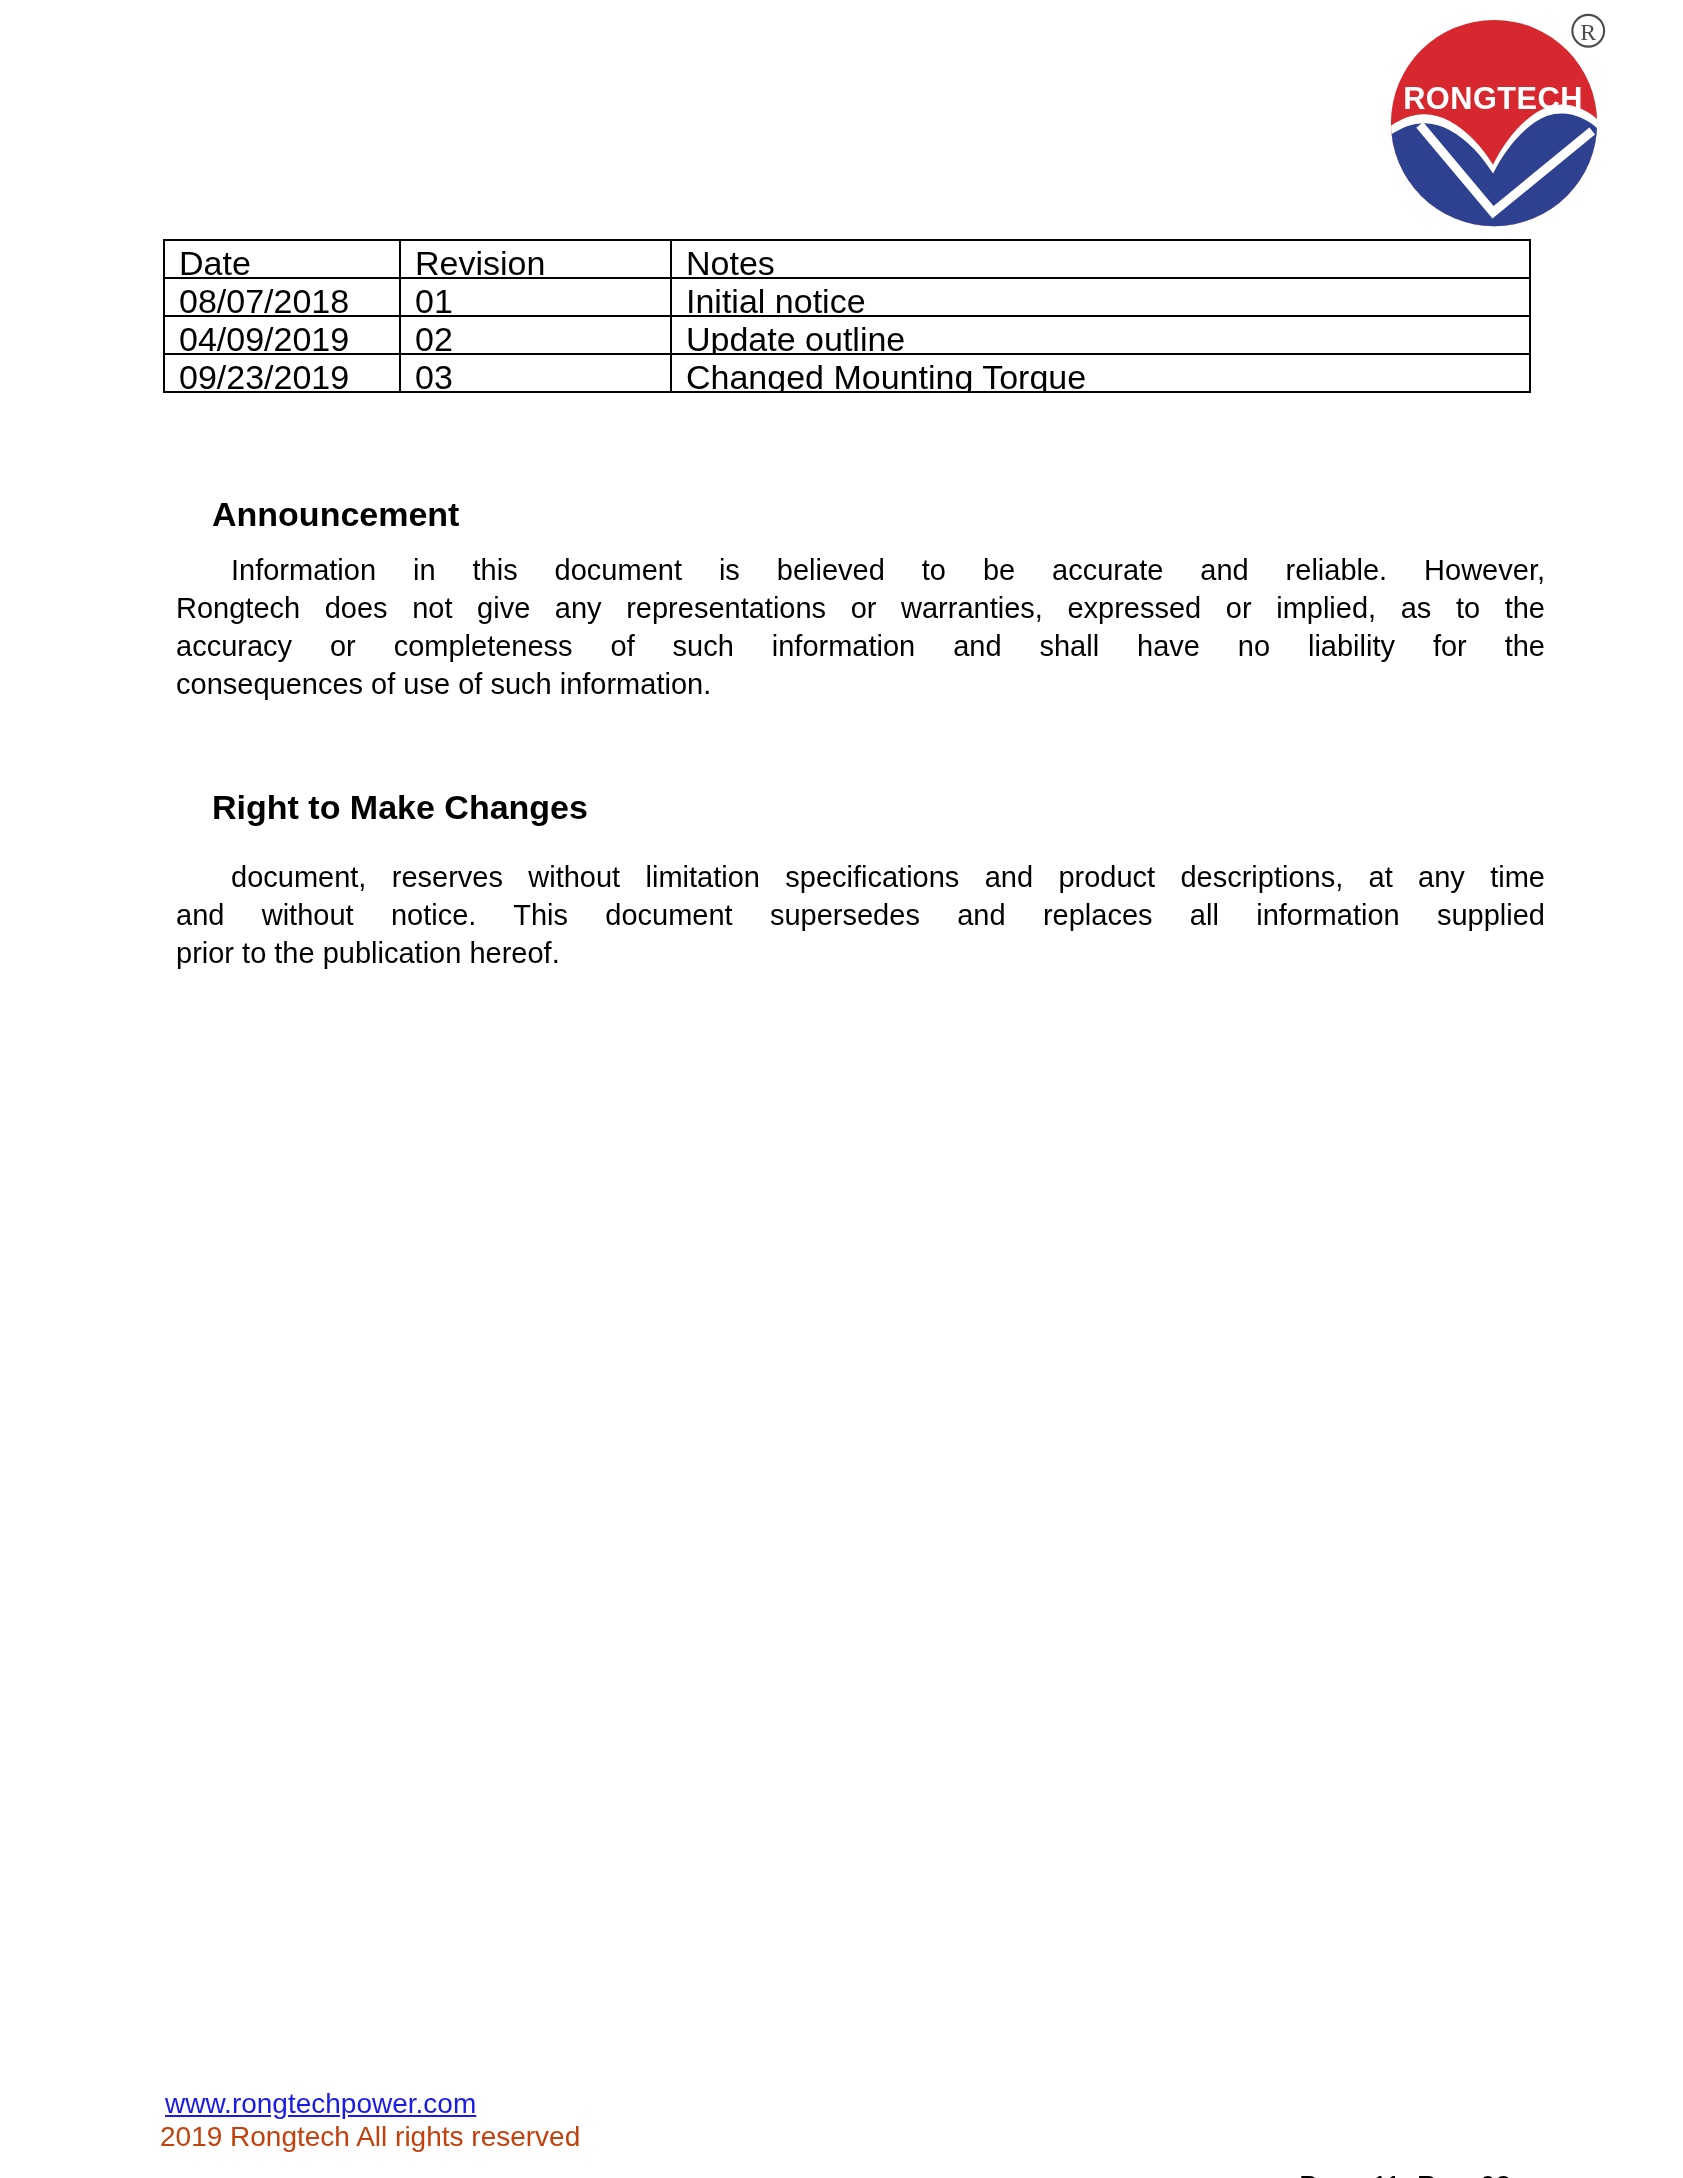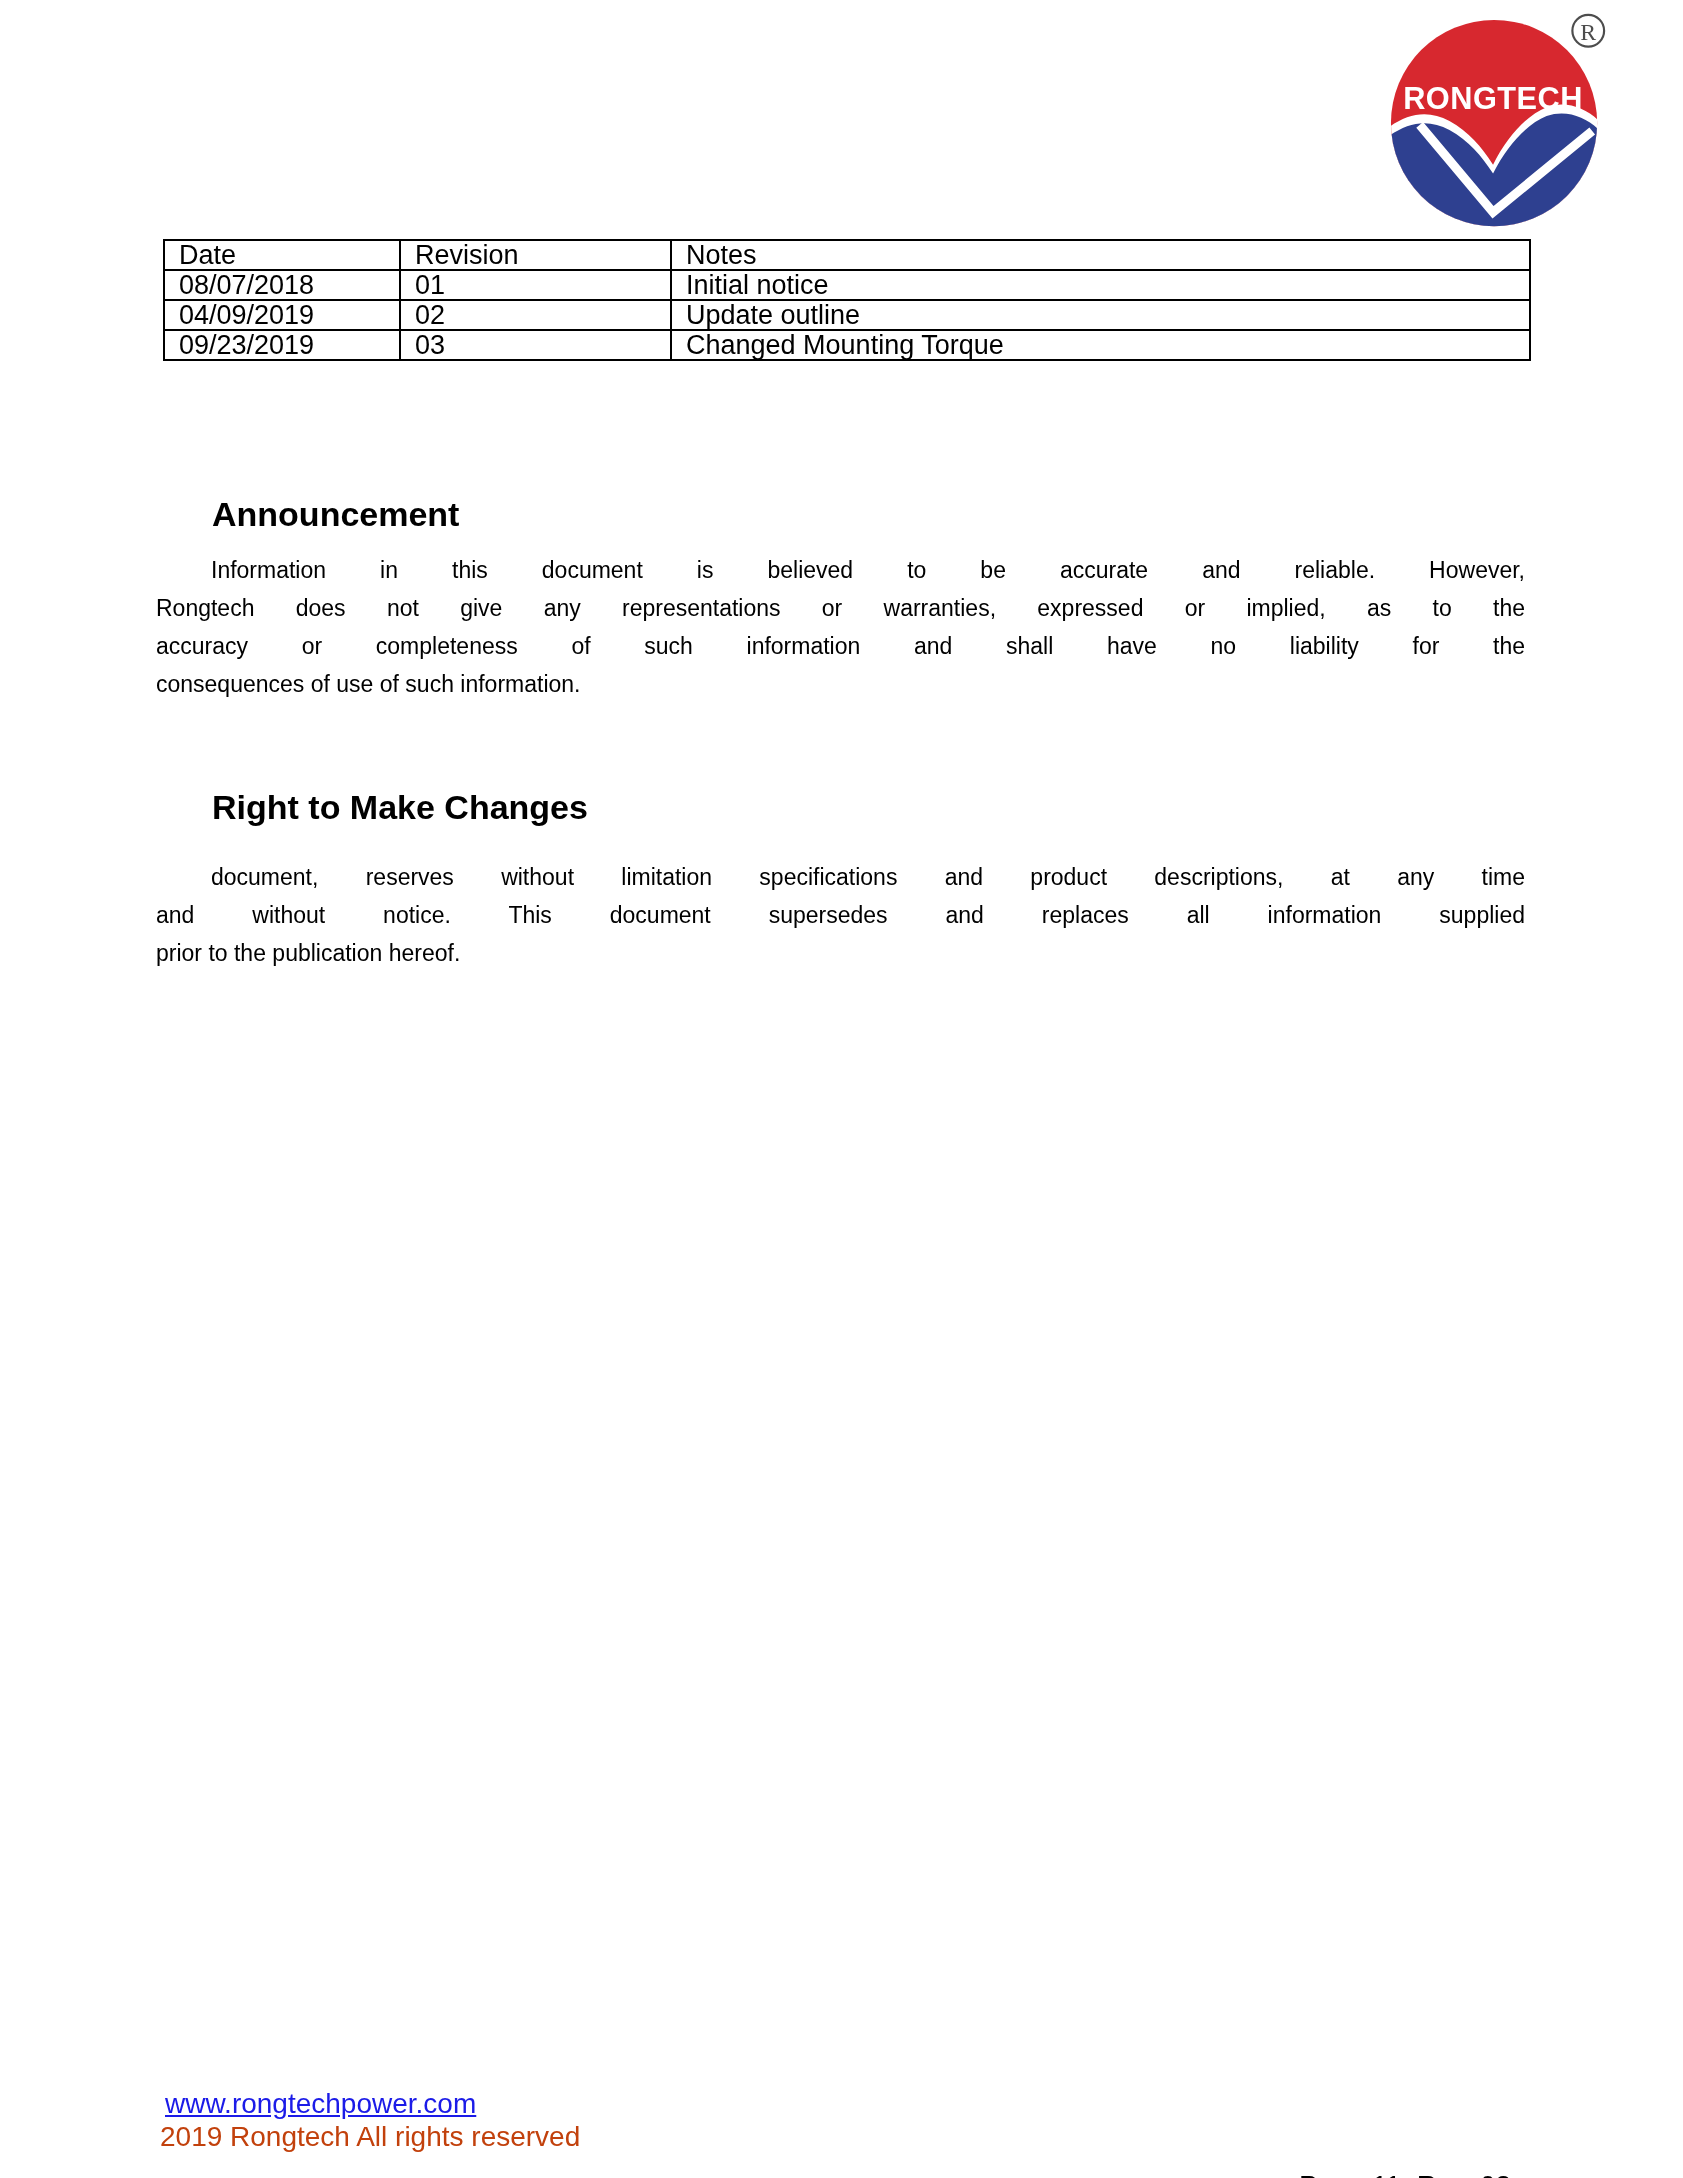--- a/index.html
+++ b/index.html
@@ -6,28 +6,28 @@
   .page{position:relative;width:1683px;height:2178px;background:#ffffff;
         font-family:"Liberation Sans",sans-serif;color:#000;overflow:hidden;}
 
   
   .logo{position:absolute;left:1376px;top:8px;width:248px;height:233px;}
   .logo-text{font-family:"Liberation Sans",sans-serif;font-size:31px;font-weight:bold;fill:#ffffff;letter-spacing:0.5px;}
   .reg-text{font-family:"Liberation Serif",serif;font-size:24px;fill:#4d4d4d;}
 
   
   .rev-table{position:absolute;left:163px;top:239px;border-collapse:collapse;table-layout:fixed;}
-  .rev-table td{border:2px solid #000;height:28px;font-size:27px;line-height:28px;
-                padding:0 0 0 14px;vertical-align:middle;white-space:nowrap;overflow:hidden;}
+  .rev-table td{border:2px solid #000;height:28px;font-size:34px;line-height:28px;
+                padding:8px 0 0 14px;vertical-align:middle;white-space:nowrap;overflow:hidden;}
 
   
   .sec-h{position:absolute;left:212px;margin:0;font-size:34px;font-weight:bold;line-height:36px;}
 
   
-  .para{position:absolute;left:156px;width:1369px;font-size:23px;line-height:38px;}
+  .para{position:absolute;left:176px;width:1369px;font-size:29px;line-height:38px;}
   .pline{text-align:justify;text-align-last:justify;}
   .pline:first-child{text-indent:55px;}
   .pline.pline-last{text-align-last:left;}
 
   
   .footer-left{position:absolute;left:160px;top:2087px;font-size:28px;line-height:33px;}
   .site-line{margin-left:5px;}
   .site-link{color:#1b1be8;text-decoration:underline;cursor:pointer;margin-top:40px;}
   .copy-line{color:#c2410c;}
   .footer-right{position:absolute;left:1282px;top:2103px;width:246px;text-align:center;

